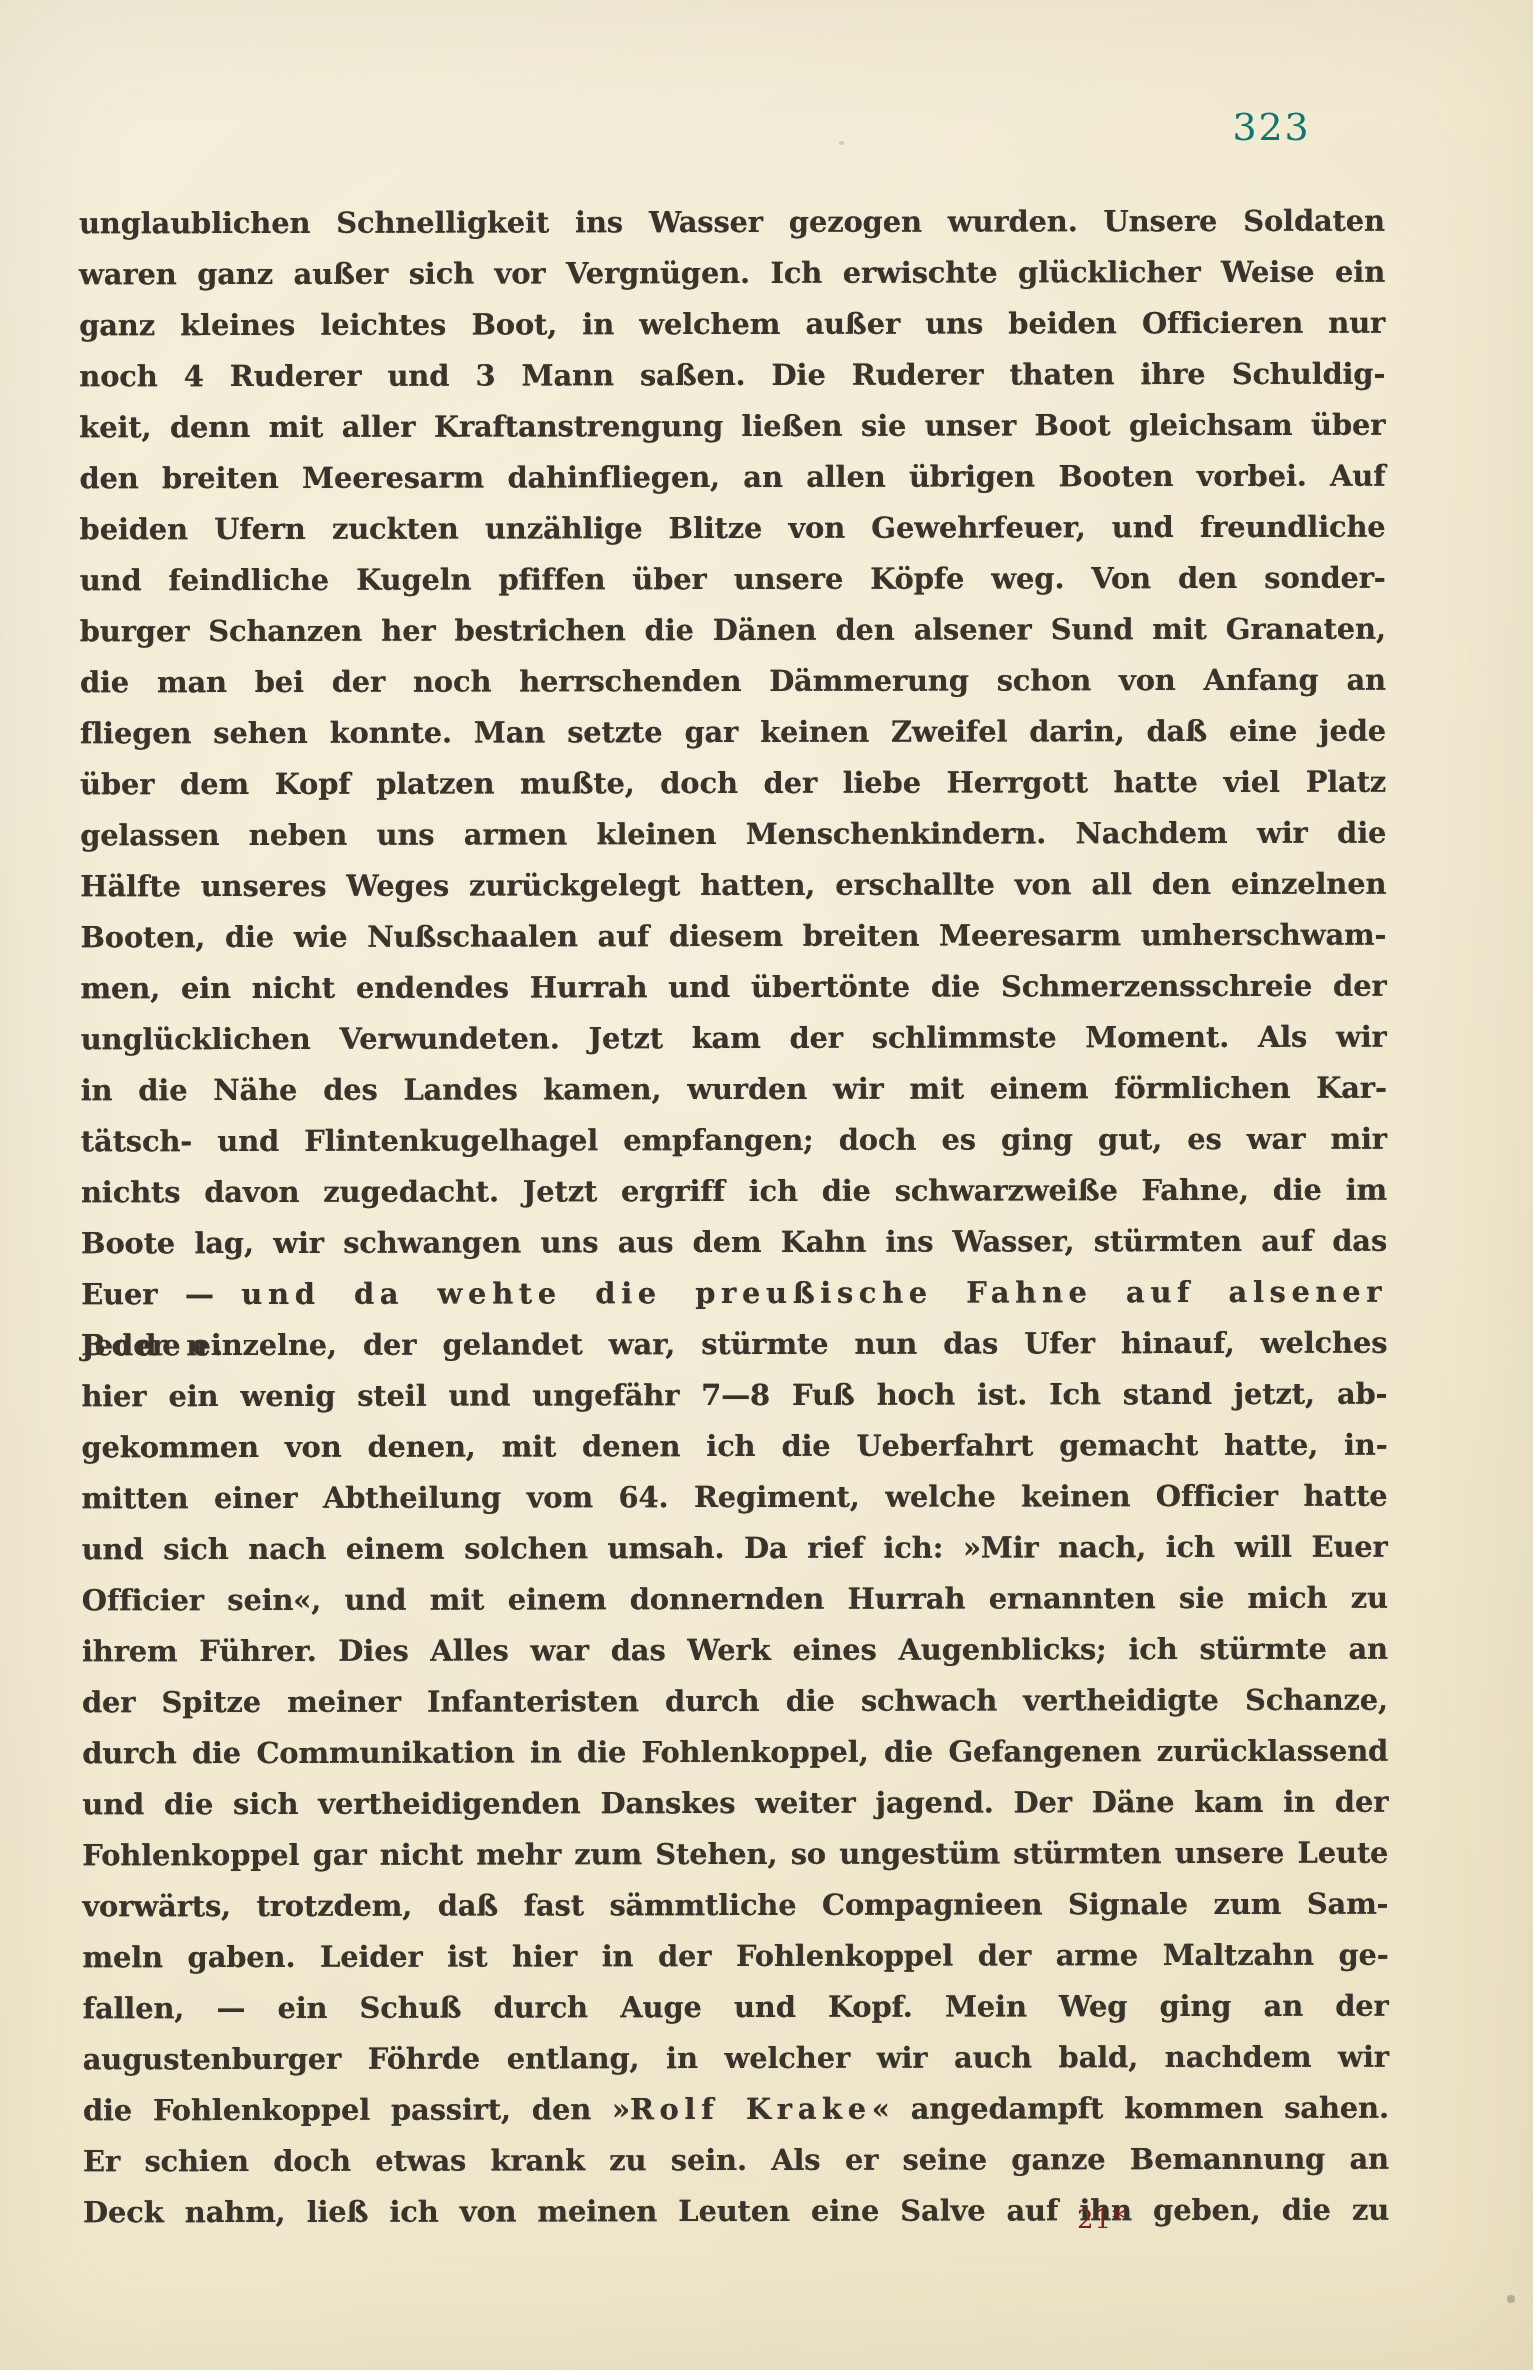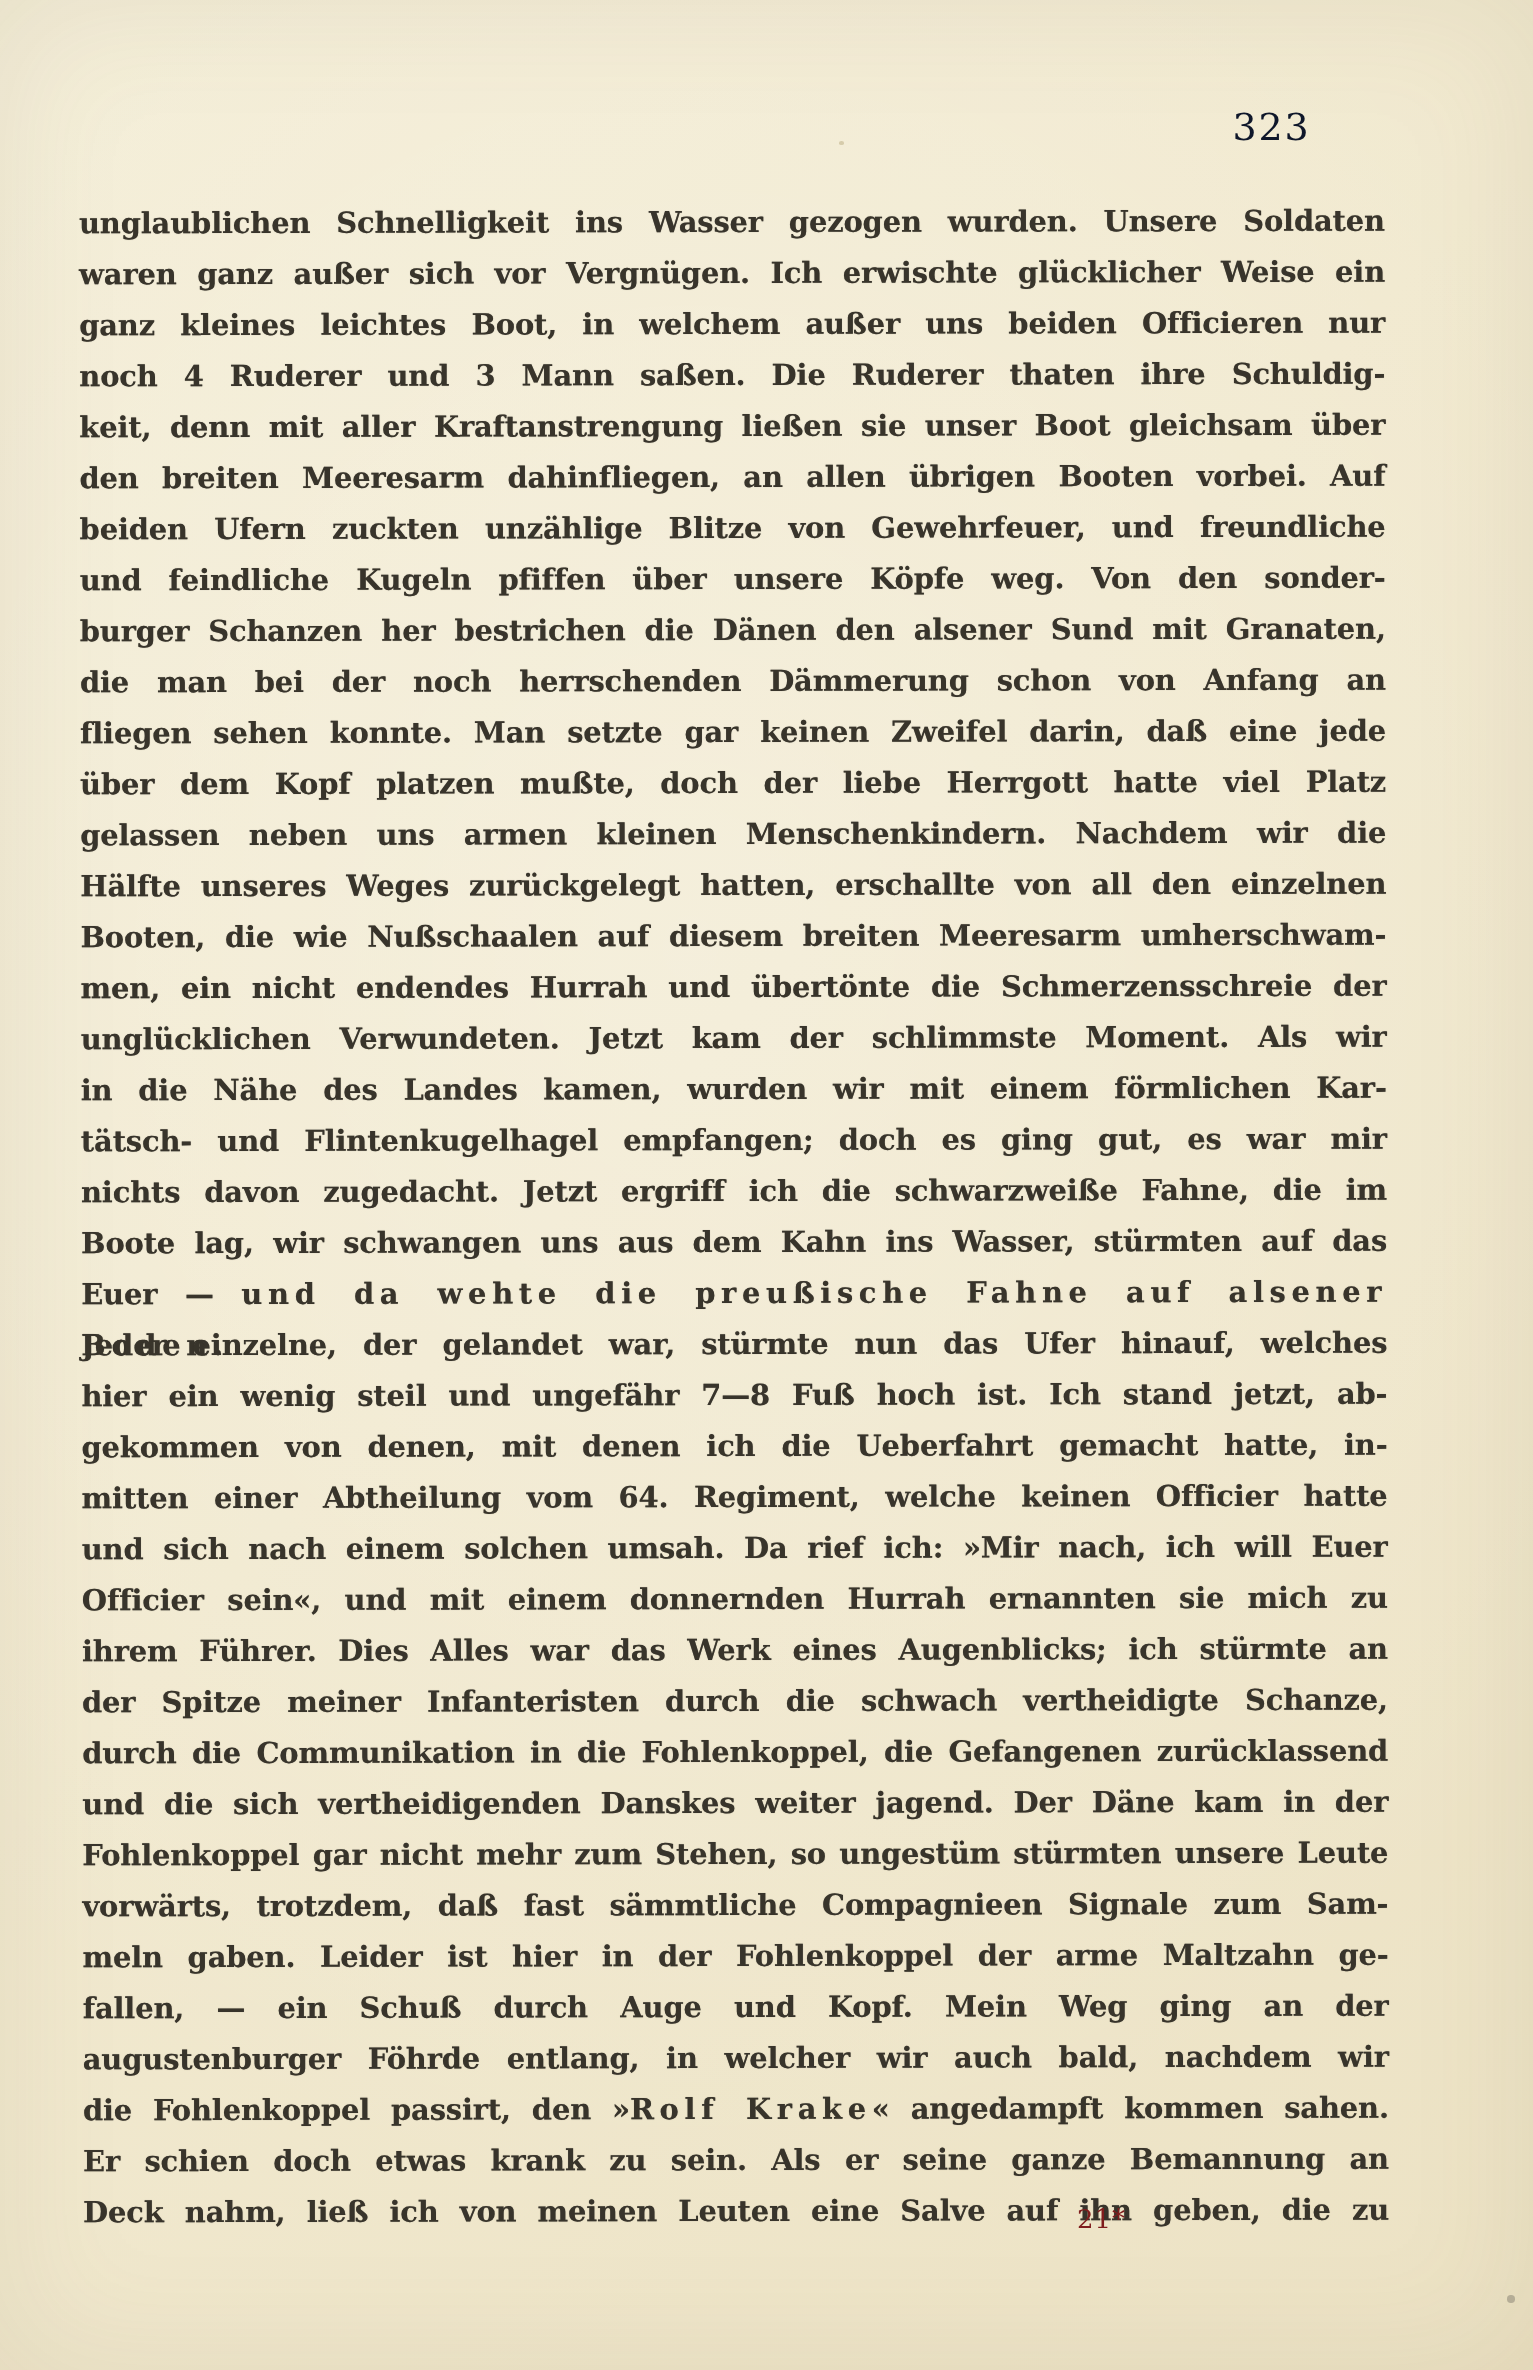--- a/index.html
+++ b/index.html
@@ -16,21 +16,21 @@
       radial-gradient(ellipse 120% 90% at 45% 40%, rgba(255,255,255,0.25), rgba(255,255,255,0) 60%),
       linear-gradient(132deg, #f4eed8 0%, #f1e9cf 45%, #ece2c4 100%);
     box-shadow: inset 0 0 131px rgba(120, 100, 60, 0.10);
   }
   [data-name="page-number"] {
     position: absolute;
     left: 1220px; top: 105px;
     width: 103px;
     font-size: 38px;
     letter-spacing: 1.9px;
-    color: #0f172a;
+    color: #0f766e;
     text-align: center;
   }
   [data-name="text-block"] {
     position: absolute;
     left: 81px; top: 197px;
     width: 1306px;
     transform: rotate(-0.12deg);
     color: #38342b;
     font-size: 29px;
     font-weight: bold;

